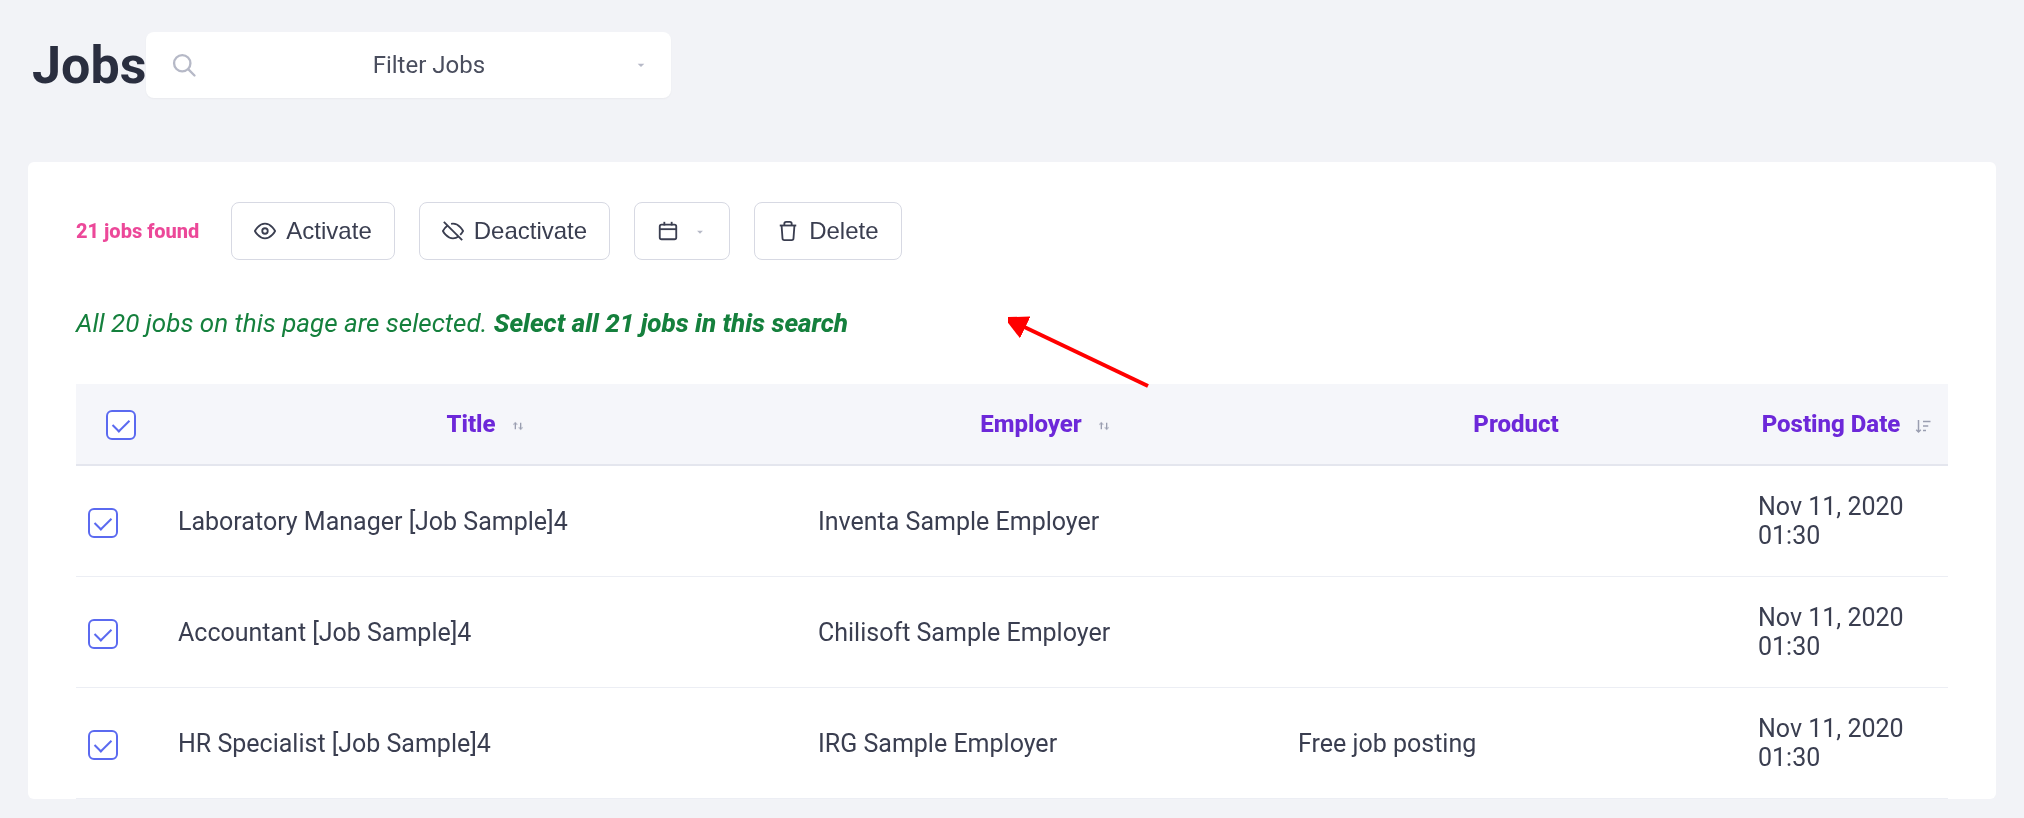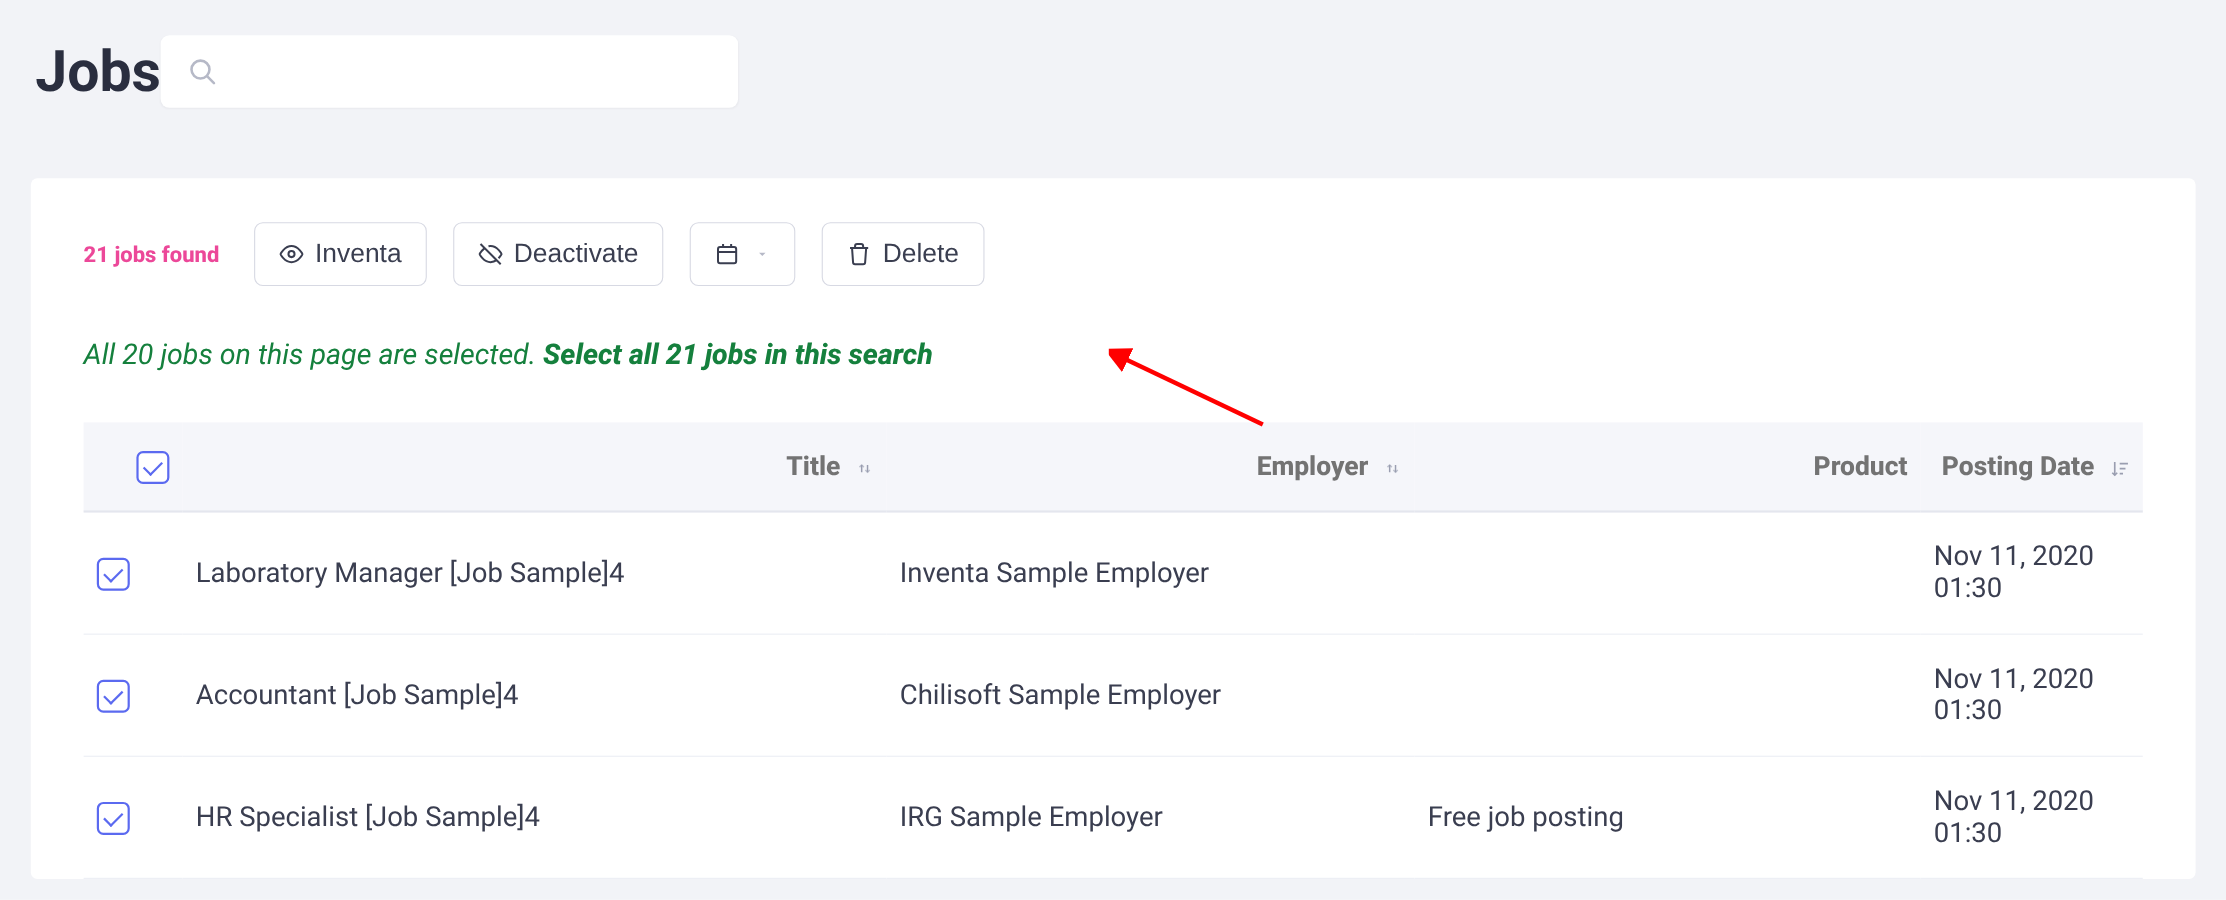--- a/index.html
+++ b/index.html
@@ -117,25 +117,25 @@
   }
   col.col-check { width: 90px; }
   col.col-title { width: 640px; }
   col.col-employer { width: 480px; }
   col.col-product { width: 460px; }
   col.col-date { width: auto; }
   thead tr {
     background: #f5f6fa;
   }
   thead th {
-    text-align: right;
+    text-align: center;
     padding: 24px 12px;
     font-size: 24px;
     font-weight: 800;
-    color: #737373;
+    color: #6d28d9;
     border-bottom: 2px solid #e4e6ee;
     vertical-align: middle;
   }
   thead th .sort-ic {
     margin-left: 8px;
     display: inline-flex;
     vertical-align: middle;
   }
   tbody td {
     padding: 26px 12px;
@@ -169,33 +169,41 @@
 
 <div class="page-header">
   <h1 class="page-title">Jobs</h1>
   <div class="header-right">
     <div class="search-icon-box">
       <svg width="28" height="28" viewBox="0 0 24 24" fill="none" stroke="#b6b9c7" stroke-width="2" stroke-linecap="round">
           <circle cx="10.5" cy="10.5" r="7"></circle>
           <line x1="21" y1="21" x2="15.8" y2="15.8"></line>
         </svg>
     </div>
+    <div class="filter-dropdown">
+      <span>Filter Jobs</span>
+      <span class="filter-chevron">
+        <svg width="16" height="16" viewBox="0 0 24 24" fill="#b6b9c7">
+            <path d="M7 10l5 5 5-5z"></path>
+          </svg>
+      </span>
+    </div>
   </div>
 </div>
 
 <div class="card">
   <div class="card-header">
     <div class="found-count">21 jobs found</div>
 
     <button class="action-btn">
       <svg width="22" height="22" viewBox="0 0 24 24" fill="none" stroke="#3a3e50" stroke-width="2">
           <path d="M1 12s4-8 11-8 11 8 11 8-4 8-11 8S1 12 1 12z"></path>
           <circle cx="12" cy="12" r="3"></circle>
         </svg>
-      <span>Inventa</span>
+      <span>Activate</span>
     </button>
 
     <button class="action-btn">
       <svg width="22" height="22" viewBox="0 0 24 24" fill="none" stroke="#3a3e50" stroke-width="2">
           <path d="M17.94 17.94A10.94 10.94 0 0 1 12 20C5 20 1 12 1 12a20.3 20.3 0 0 1 5.06-5.94"></path>
           <path d="M9.9 4.24A10.94 10.94 0 0 1 12 4c7 0 11 8 11 8a20.3 20.3 0 0 1-3.12 4.12"></path>
           <line x1="2" y1="2" x2="22" y2="22"></line>
         </svg>
       <span>Deactivate</span>
     </button>

